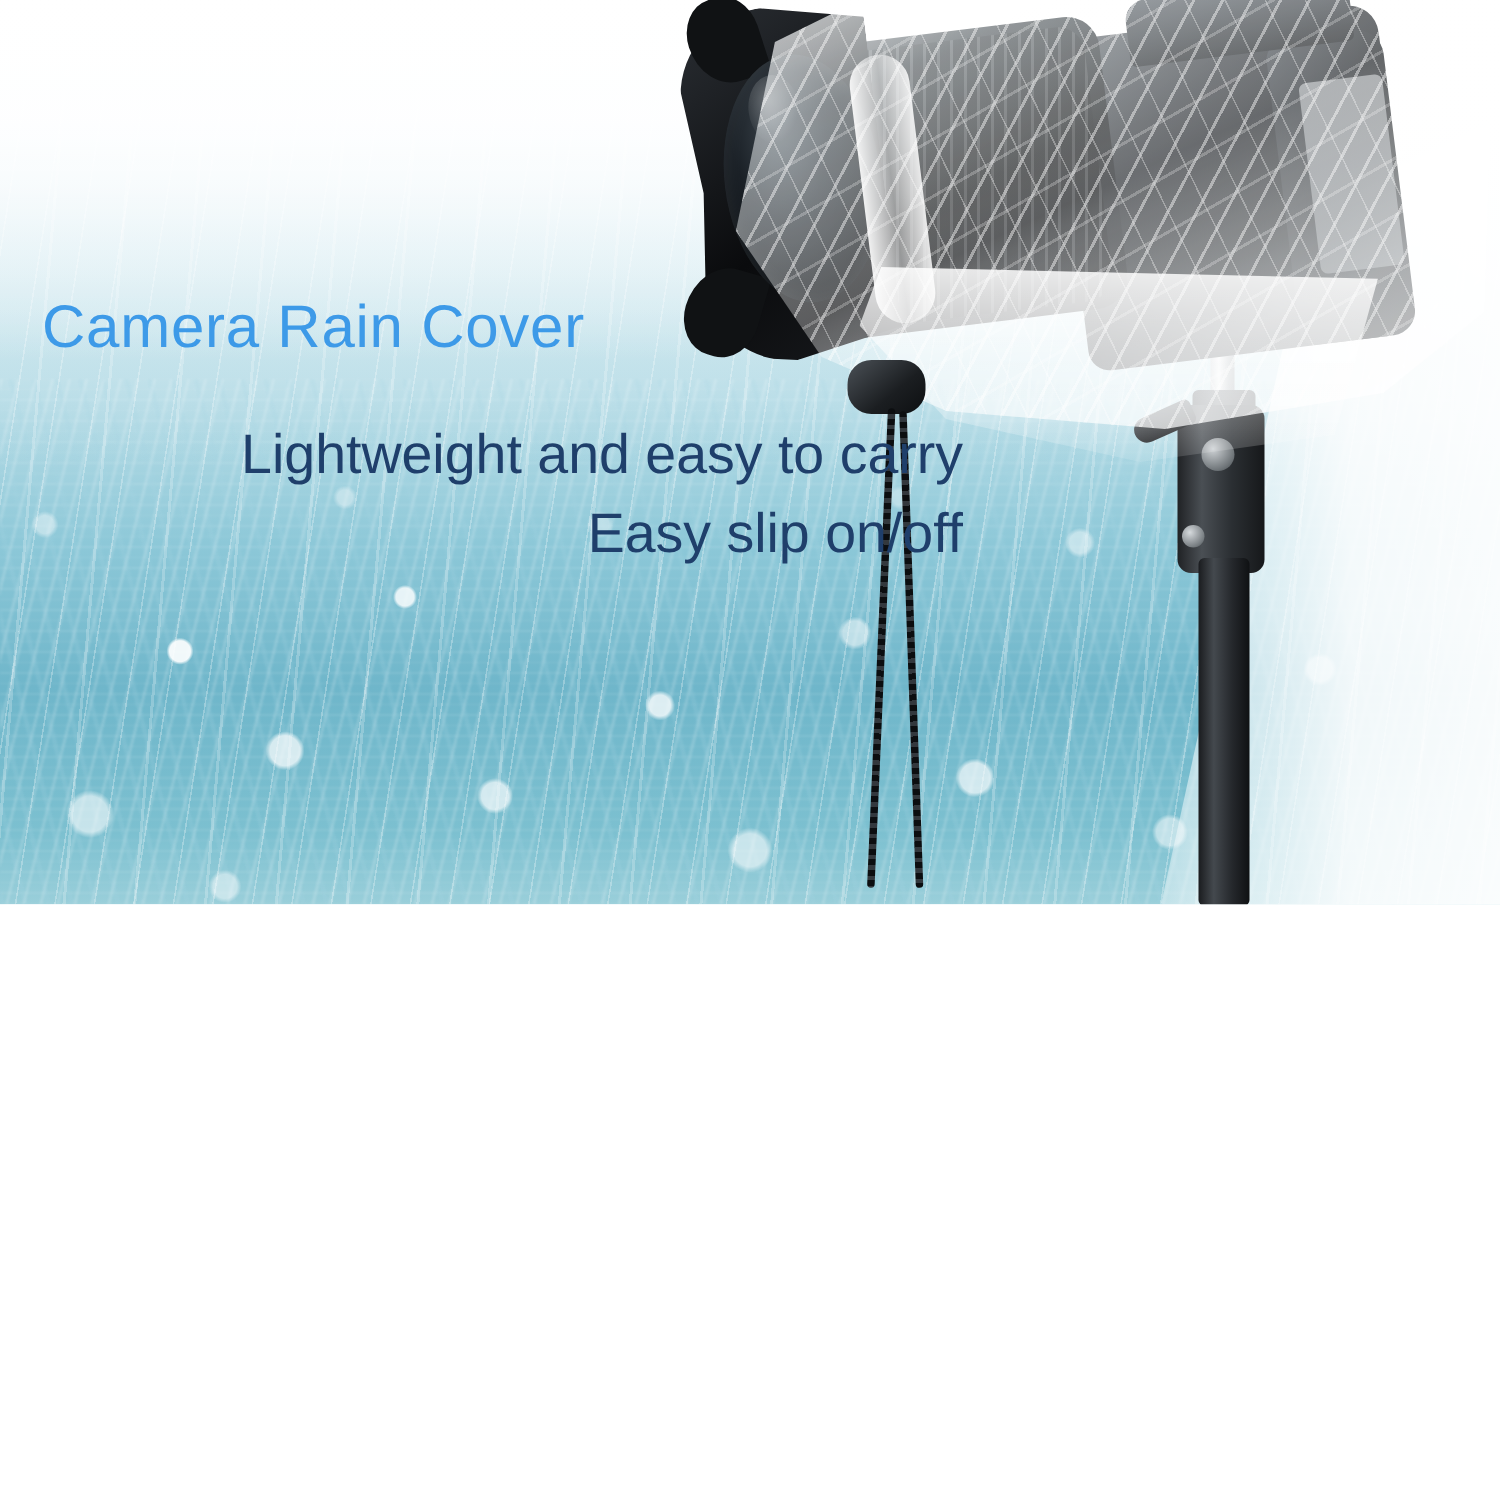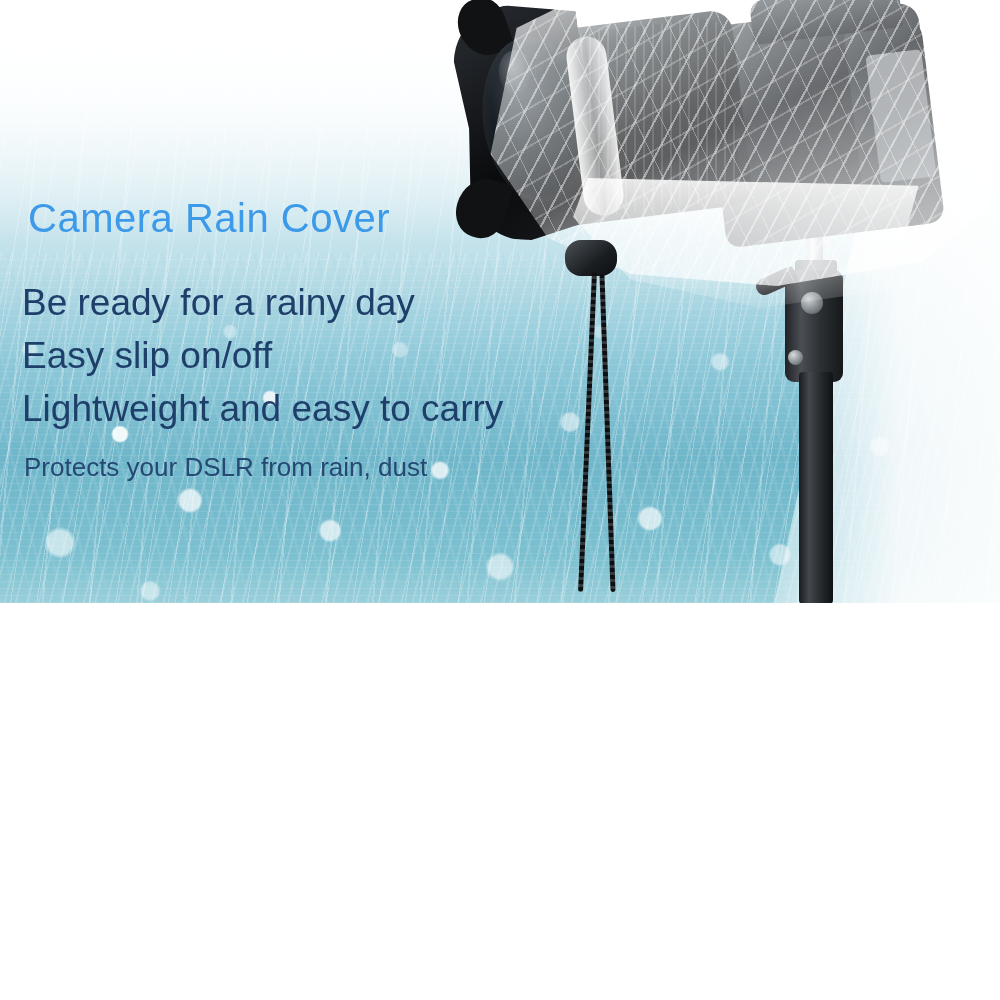--- a/index.html
+++ b/index.html
@@ -1,17 +1,17 @@
 <!DOCTYPE html>
 <html><head>
 <meta charset="utf-8">
 <style>
   html,body{margin:0;padding:0;background:#fff;}
   body{width:1000px;height:1000px;font-family:"Liberation Sans",sans-serif;overflow:hidden;}
-  #page{position:relative;width:1000px;height:940px;overflow:hidden;background:#fff;}
+  #page{position:relative;width:1000px;height:940px;overflow:hidden;background:#fff;text-align:right;}
 
   
   .hero{position:absolute;left:0;top:0;width:1000px;height:603px;overflow:hidden;}
   .hero-bg{position:absolute;inset:0;
     background:
       linear-gradient(to bottom, rgba(255,255,255,.97) 0%, rgba(252,254,255,.88) 14%, rgba(236,246,249,.55) 26%, rgba(203,231,239,.18) 40%, rgba(255,255,255,0) 52%),
       linear-gradient(to bottom, #f4fafc 0%, #e7f3f7 20%, #bfe0e9 42%, #8dc8d8 60%, #6fb6ca 76%, #7cc0d0 92%, #9acfda 100%);
   }
   
   .bokeh{position:absolute;inset:0;opacity:.95;
@@ -176,27 +176,25 @@
       <div class="cover-skirt"></div>
       <div class="cinch"></div>
       <div class="toggle"></div>
       <div class="cordA"></div>
       <div class="cordB"></div>
     </div>
 
     <div class="hero-title">Camera Rain Cover</div>
 
     <div class="hero-lines">
-      <div class="hl">Be ready for a rainy day</div>
+      <div class="hl">Lightweight and easy to carry</div>
       <div class="hl">Easy slip on/off</div>
-      <div class="hl">Lightweight and easy to carry</div>
     </div>
 
     <div class="hero-sub">
-      <div>Protects your DSLR from rain, dust</div>
     </div>
   </div>
 
   <div class="lower">
     
 
     
     
     
     

